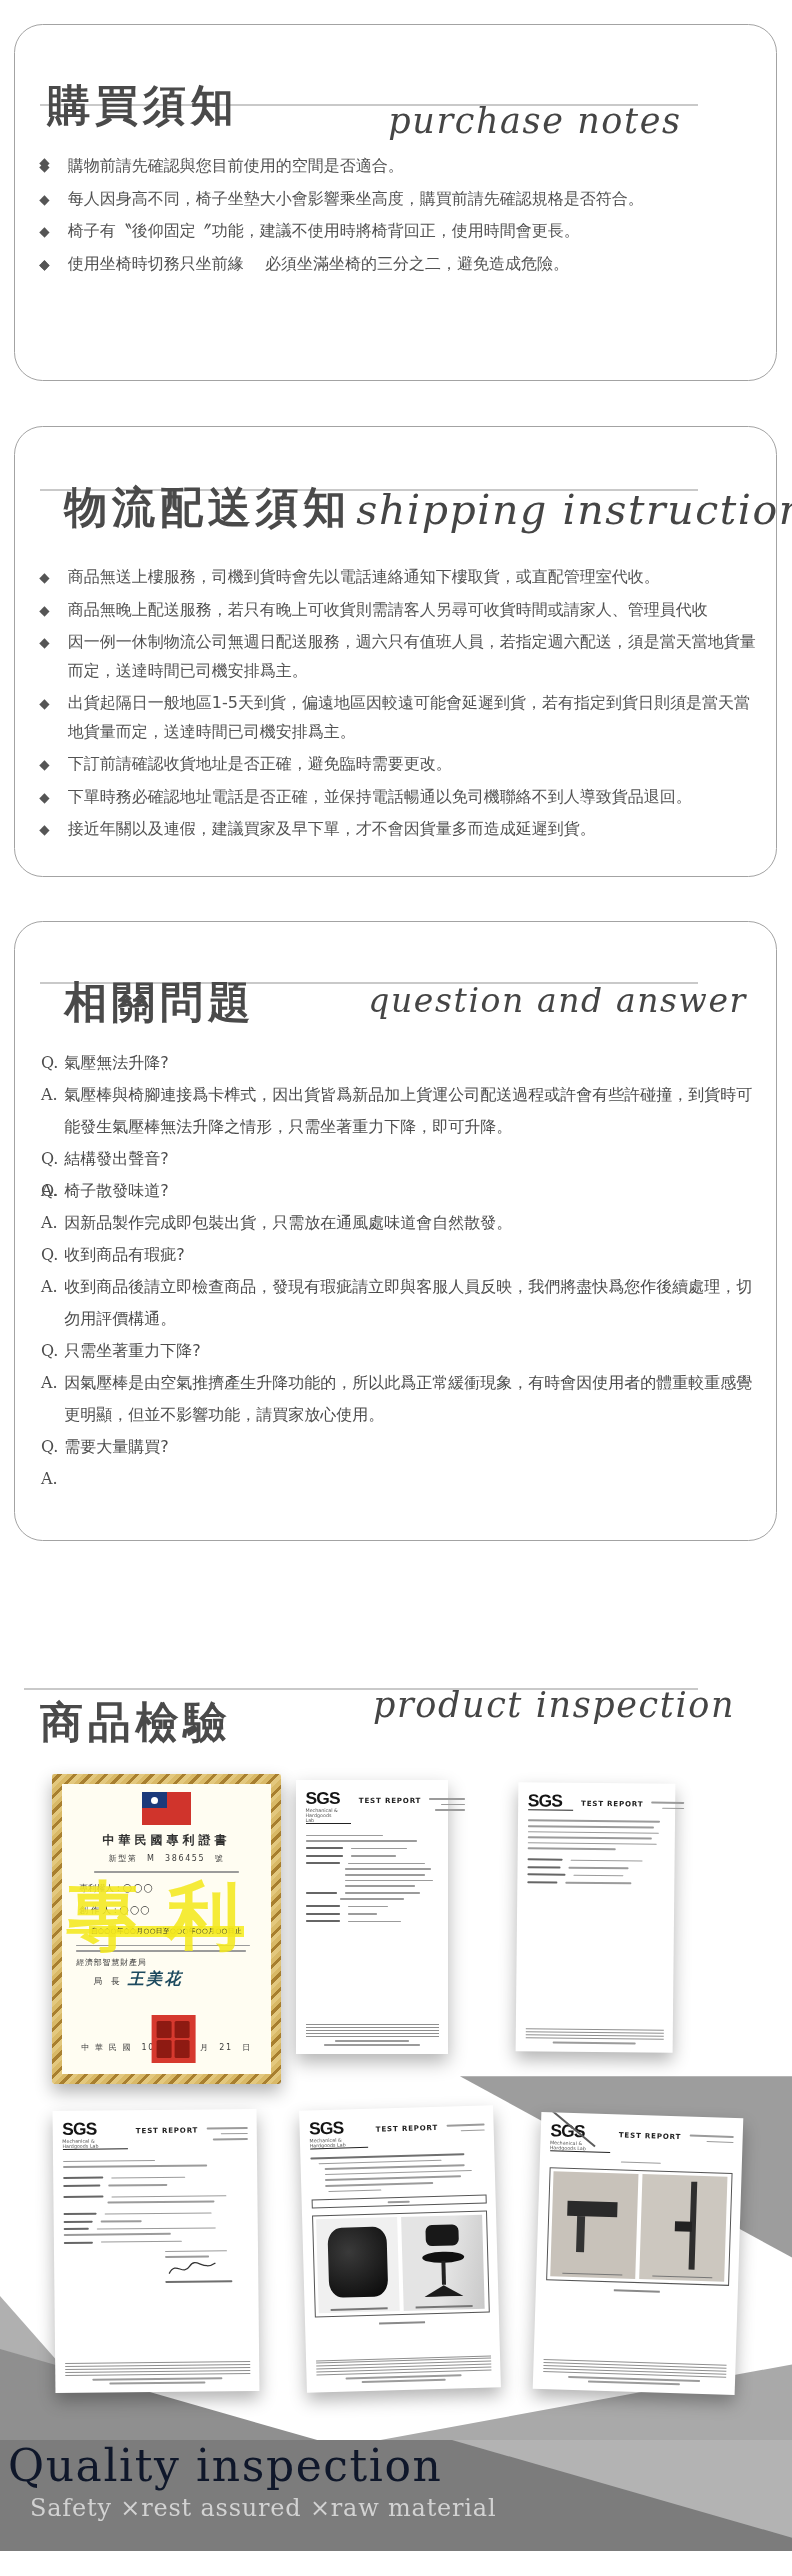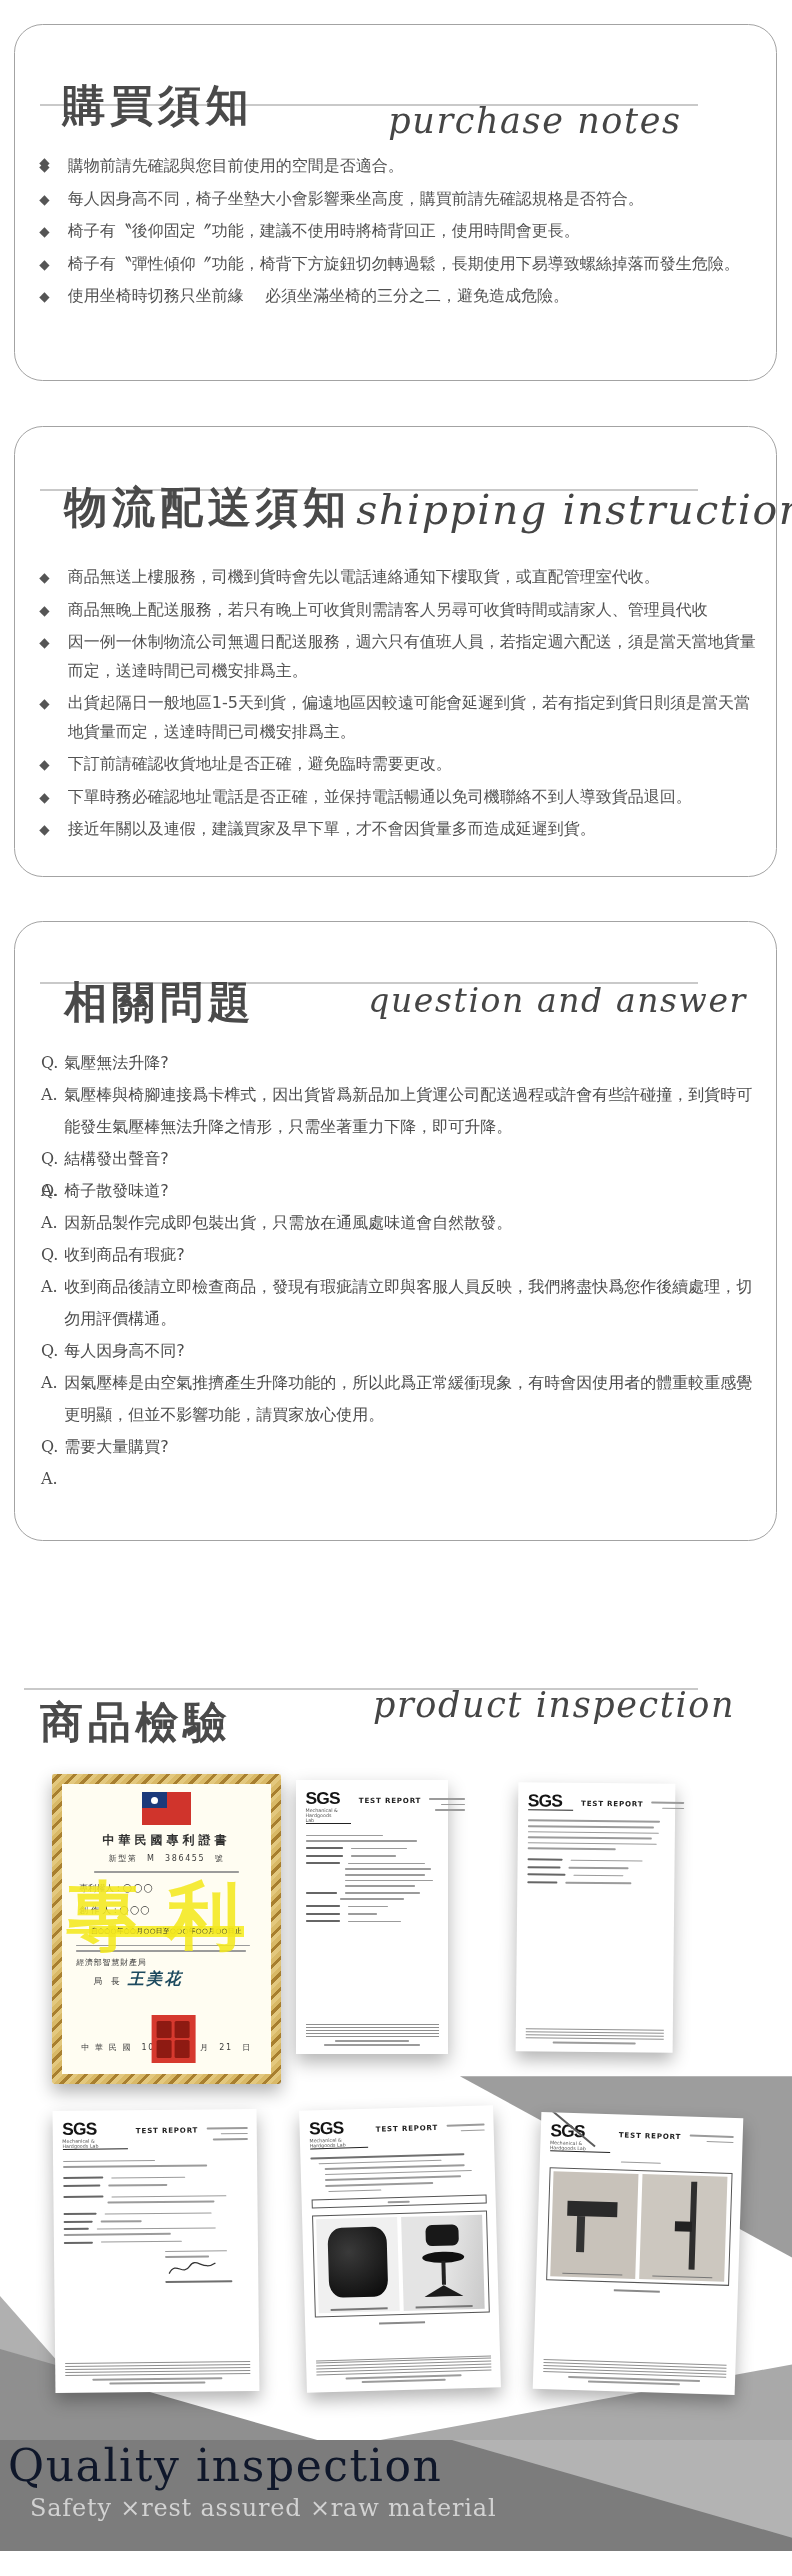--- a/index.html
+++ b/index.html
@@ -91,28 +91,28 @@
   .end-bar{width:46px;height:1.6px;background:#8a8a8a;margin:7.1px auto 0;}
   .lblbar{height:2px;background:#666;border-radius:0.8px;}
 </style>
 </head>
 <body>
 
 <div class="page">
 
   <div class="note-box" style="top:24px;left:14.3px;width:761px;height:355px;">
     <div class="sec-line" style="left:25px;top:79px;width:658px;"></div>
-    <h2 class="sec-title" style="left:47px;top:16px;text-align:center;">購買須知</h2>
+    <h2 class="sec-title" style="left:32px;top:16px;text-align:center;">購買須知</h2>
     <div class="sec-script" style="left:373px;top:76px;font-size:35px;">purchase notes</div>
     <ul class="blist" style="left:24px;top:123px;width:717px;">
       <li class="bullet"><span class="bl-mark">◆</span></li>
       <li class="bullet"><span class="bl-mark">◆</span><span>購物前請先確認與您目前使用的空間是否適合。</span></li>
       <li class="bullet"><span class="bl-mark">◆</span><span>每人因身高不同，椅子坐墊大小會影響乘坐高度，購買前請先確認規格是否符合。</span></li>
       <li class="bullet"><span class="bl-mark">◆</span><span>椅子有〝後仰固定〞功能，建議不使用時將椅背回正，使用時間會更長。</span></li>
-      <li class="bullet"><span class="bl-mark">◆</span><span>椅子有〝彈性傾仰〞功能，椅背下方旋鈕切勿轉過鬆，長期使用下易導致螺絲掉落而發生危險。</span></li>
+      <li class="bullet"><span class="bl-mark">◆</span></li>
       <li class="bullet"><span class="bl-mark">◆</span><span>使用坐椅時切務只坐前緣　 必須坐滿坐椅的三分之二，避免造成危險。</span></li>
     </ul>
   </div>
 
   <div class="note-box" style="top:426px;left:14.3px;width:761px;height:449px;">
     <div class="sec-line" style="left:25px;top:62px;width:658px;"></div>
     <h2 class="sec-title" style="left:49px;top:16px;">物流配送須知</h2>
     <div class="sec-script" style="left:341px;top:59px;font-size:41px;">shipping instructions</div>
     <ul class="blist" style="left:24px;top:136px;width:717px;">
       <li class="bullet"><span class="bl-mark">◆</span><span>商品無送上樓服務，司機到貨時會先以電話連絡通知下樓取貨，或直配管理室代收。</span></li>
@@ -131,21 +131,21 @@
     <div class="sec-script" style="left:353px;top:59px;font-size:33px;">question and answer</div>
     <div class="qa-wrap" style="left:24px;top:125px;width:717px;">
       <div class="qa-line"><span class="qa-prefix">Q.</span><span>氣壓無法升降?</span></div>
       <div class="qa-line"><span class="qa-prefix">A.</span><span>氣壓棒與椅腳連接爲卡榫式，因出貨皆爲新品加上貨運公司配送過程或許會有些許碰撞，到貨時可能發生氣壓棒無法升降之情形，只需坐著重力下降，即可升降。</span></div>
       <div class="qa-line"><span class="qa-prefix">Q.</span><span>結構發出聲音?</span></div>
       <div class="qa-line"><span class="qa-prefix">A.</span></div>
       <div class="qa-line"><span class="qa-prefix">Q.</span><span>椅子散發味道?</span></div>
       <div class="qa-line"><span class="qa-prefix">A.</span><span>因新品製作完成即包裝出貨，只需放在通風處味道會自然散發。</span></div>
       <div class="qa-line"><span class="qa-prefix">Q.</span><span>收到商品有瑕疵?</span></div>
       <div class="qa-line"><span class="qa-prefix">A.</span><span>收到商品後請立即檢查商品，發現有瑕疵請立即與客服人員反映，我們將盡快爲您作後續處理，切勿用評價構通。</span></div>
-      <div class="qa-line"><span class="qa-prefix">Q.</span><span>每人因身高不同?</span></div>
+      <div class="qa-line"><span class="qa-prefix">Q.</span><span>只需坐著重力下降?</span></div>
       <div class="qa-line"><span class="qa-prefix">A.</span><span>因氣壓棒是由空氣推擠產生升降功能的，所以此爲正常緩衝現象，有時會因使用者的體重較重感覺更明顯，但並不影響功能，請買家放心使用。</span></div>
       <div class="qa-line"><span class="qa-prefix">Q.</span><span>需要大量購買?</span></div>
       <div class="qa-line"><span class="qa-prefix">A.</span></div>
     </div>
   </div>
 
   <div class="sec-line" style="left:24px;top:1688px;width:674px;"></div>
   <h2 class="sec-title" style="left:40px;top:1658px;">商品檢驗</h2>
   <div class="sec-script" style="left:373px;top:1685px;font-size:35px;">product inspection</div>
 

